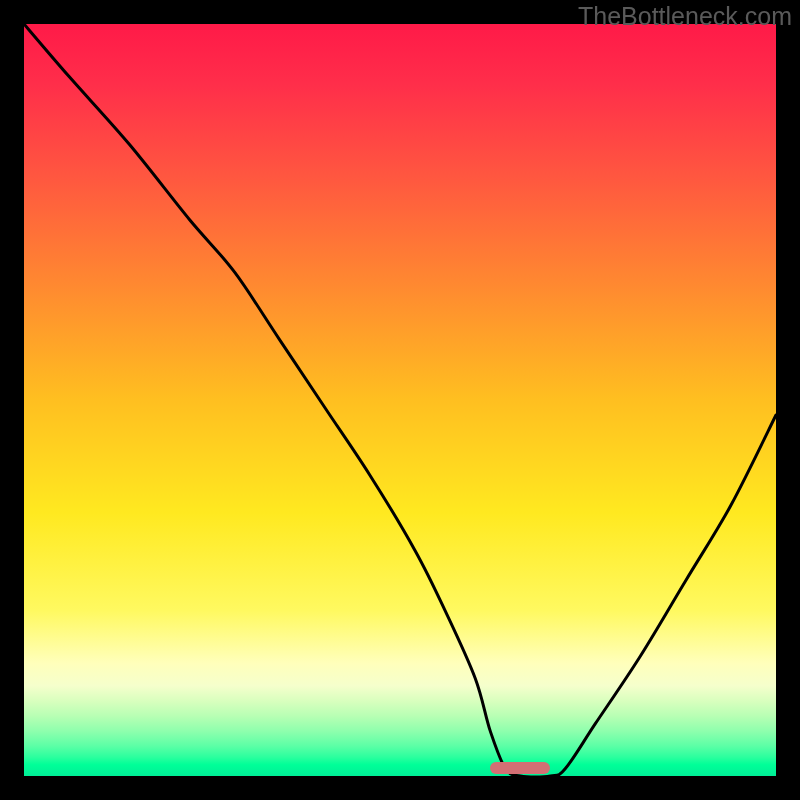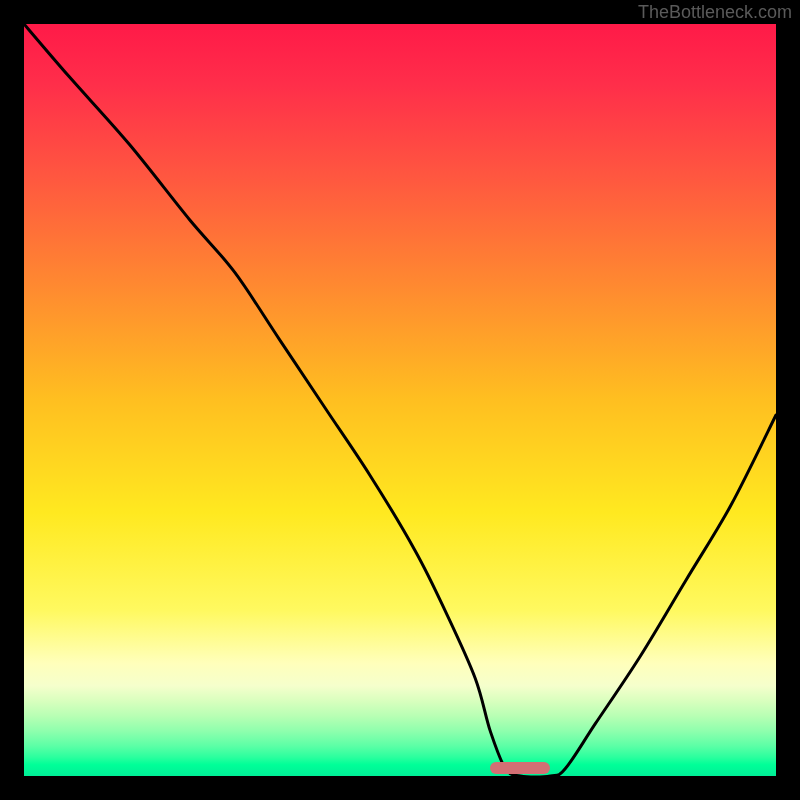--- a/index.html
+++ b/index.html
@@ -9,21 +9,21 @@
     height: 800px;
     background: #000000;
     position: relative;
     font-family: Arial, Helvetica, sans-serif;
   }
   .watermark {
     position: absolute;
     top: 2px;
     right: 8px;
     color: #5a5a5a;
-    font-size: 18px;
+    font-size: 25px;
     font-weight: 500;
     z-index: 10;
   }
   .plot-area {
     position: absolute;
     left: 24px;
     top: 24px;
     width: 752px;
     height: 752px;
   }

